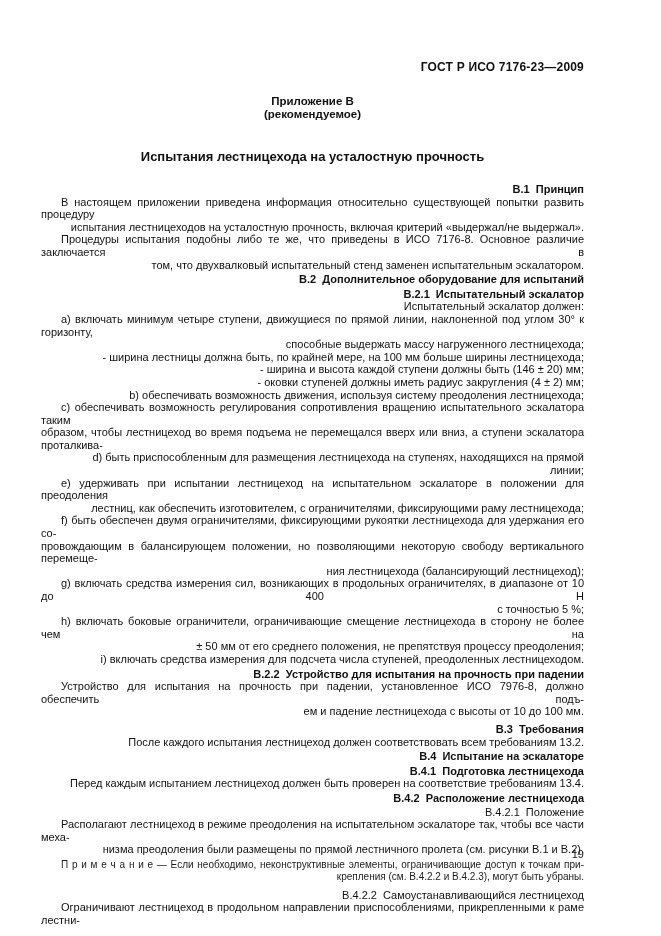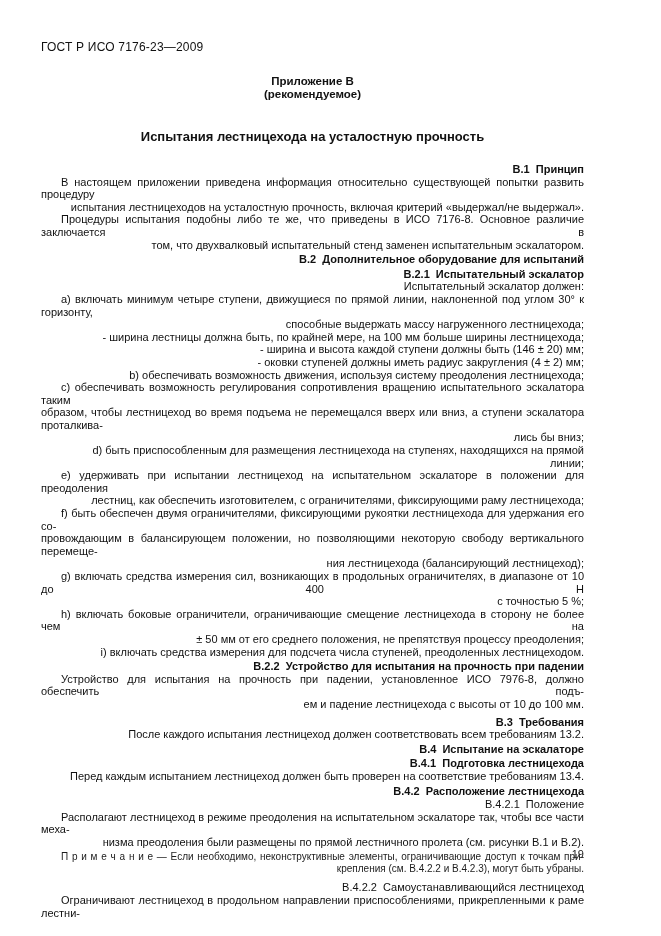--- a/index.html
+++ b/index.html
@@ -16,25 +16,25 @@
     font-family: "Liberation Sans", sans-serif;
     overflow: hidden;
   }
   #content {
     position: absolute;
     left: 41px;
     top: 0;
     width: 543px;
   }
   .doc-code {
-    padding-top: 40px;
-    text-align: left;
+    padding-top: 60px;
+    text-align: right;
     font-size: 12px;
     line-height: 15px;
-    font-weight: normal;
+    font-weight: bold;
     letter-spacing: 0.2px;
   }
   .appendix-label {
     margin-top: 20px;
     text-align: center;
     font-size: 11.5px;
     line-height: 13px;
     font-weight: bold;
   }
   .appendix-subtitle {
@@ -119,21 +119,20 @@
         </div>
         <div class="blk p">
           <div class="line first">- оковки ступеней должны иметь радиус закругления (4 ± 2) мм;</div>
         </div>
         <div class="blk p">
           <div class="line first">b) обеспечивать возможность движения, используя систему преодоления лестницехода;</div>
         </div>
         <div class="blk p">
           <div class="line first just">c) обеспечивать возможность регулирования сопротивления вращению испытательного эскалатора таким</div>
           <div class="line just">образом, чтобы лестницеход во время подъема не перемещался вверх или вниз, а ступени эскалатора проталкива-</div>
-          <div class="line">лись бы вниз;</div>
         </div>
         <div class="blk p">
           <div class="line first">d) быть приспособленным для размещения лестницехода на ступенях, находящихся на прямой линии;</div>
         </div>
         <div class="blk p">
           <div class="line first just">e) удерживать при испытании лестницеход на испытательном эскалаторе в положении для преодоления</div>
           <div class="line">лестниц, как обеспечить изготовителем, с ограничителями, фиксирующими раму лестницехода;</div>
         </div>
         <div class="blk p">
           <div class="line first just">f) быть обеспечен двумя ограничителями, фиксирующими рукоятки лестницехода для удержания его со-</div>

